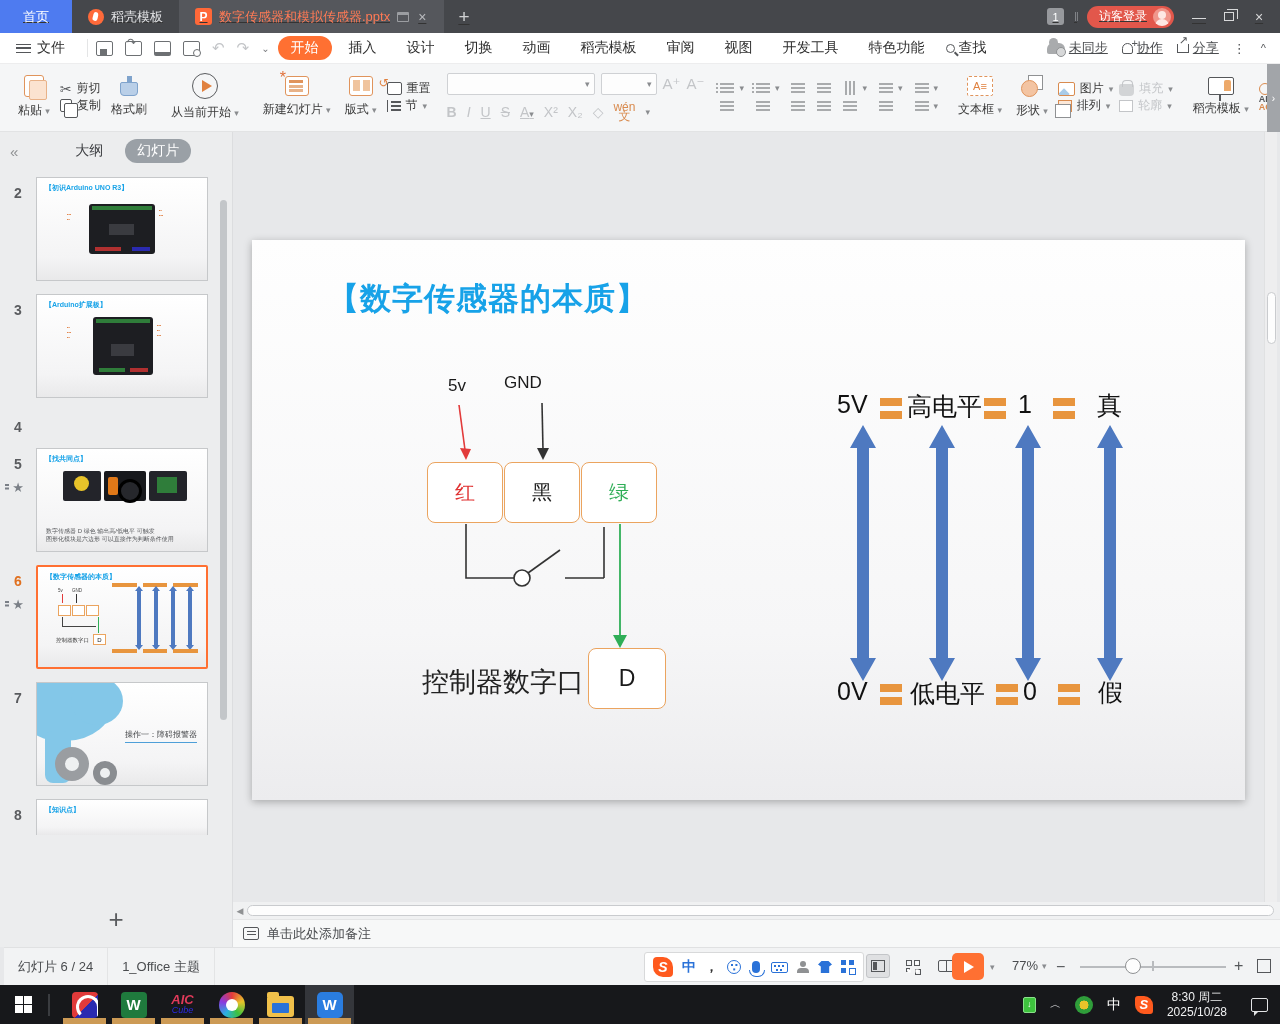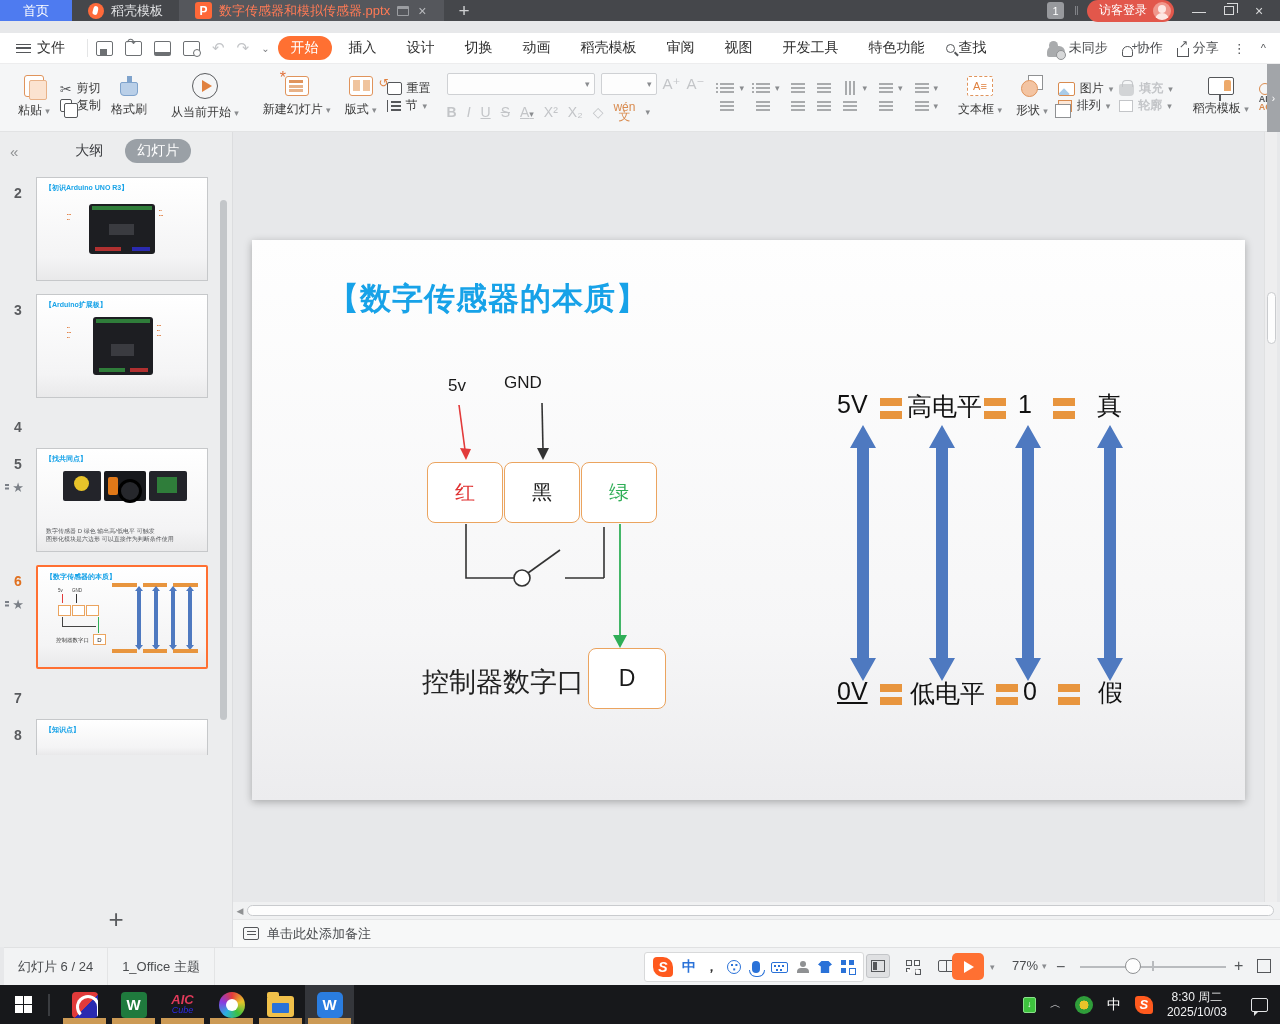--- a/index.html
+++ b/index.html
@@ -1,21 +1,21 @@
 <!DOCTYPE html>
 <html><head>
 <meta charset="utf-8">
 <style>
   * { margin:0; padding:0; box-sizing:border-box; }
   html,body { width:1280px; height:1024px; overflow:hidden; }
   body { font-family:"Liberation Sans","DejaVu Sans",sans-serif; font-size:13px; color:#333; }
   #app { position:relative; width:1280px; height:1024px; background:#e7e8ea; overflow:hidden; }
 
   
-  .titlebar { position:absolute; top:0; left:0; width:1280px; height:21px; background:#45474b; display:flex; align-items:stretch; }
+  .titlebar { position:absolute; top:0; left:0; width:1280px; height:33px; background:#45474b; display:flex; align-items:stretch;text-decoration:underline; }
   .tb-tab { display:flex; align-items:center; gap:7px; padding:0 16px; color:#e3e4e6; font-size:13px; }
   .tb-tab.home { background:#4e7bf0; color:#fff; width:72px; justify-content:center; }
   .tb-tab.shell { }
   .shell-dot { width:16px; height:16px; border-radius:50%; background:#ff6a3a; position:relative; }
   .shell-dot::after { content:""; position:absolute; left:5px; top:3px; width:5px; height:9px; background:#fff; border-radius:3px 60% 3px 3px; transform:rotate(14deg); }
   .tb-tab.doc { background:#55575c; color:#ff7a55; max-width:270px; }
   .doc-p { width:17px; height:17px; border-radius:3px; background:#ff6838; color:#fff; font-weight:bold; font-size:12px; display:flex; align-items:center; justify-content:center; }
   .doc-title { white-space:nowrap; overflow:hidden; max-width:190px; }
   .doc-win { width:12px; height:10px; border:1px solid #9b9da1; border-top-width:3px; border-radius:1px; }
   .doc-x { color:#b9bbbe; font-size:14px; padding:0 2px; }
@@ -50,21 +50,21 @@
   .rtabs { display:flex; align-items:center; margin-left:8px; gap:4px; }
   .rtab { padding:3px 13px; font-size:14px; color:#2f2f2f; border-radius:13px; white-space:nowrap; }
   .rtab.active { background:#ff7032; color:#fff; }
   .mb-find { display:flex; align-items:center; gap:4px; margin-left:8px; font-size:14px; color:#2f2f2f; }
   .lens { width:9px; height:9px; border:1.6px solid #55575a; border-radius:50%; position:relative; }
   .lens::after { content:""; position:absolute; left:7px; top:8px; width:5px; height:1.6px; background:#55575a; transform:rotate(45deg); }
   .mb-right { margin-left:auto; display:flex; align-items:center; gap:14px; padding-right:14px; font-size:13px; color:#4a4c4f; }
   .cloud { width:18px; height:11px; background:#a9abad; border-radius:6px 6px 2px 2px; position:relative; }
   .cloud::before { content:""; position:absolute; left:2px; top:-5px; width:9px; height:9px; border-radius:50%; background:#a9abad; }
   .cloud::after { content:""; position:absolute; right:-1px; bottom:-3px; width:8px; height:8px; border-radius:50%; background:#d7d8d9; border:1.4px solid #8f9193; }
-  .mbr-item { display:flex; align-items:flex-end; gap:4px; }
+  .mbr-item { display:flex; align-items:center; gap:4px;text-decoration:underline; }
   .persplus { width:11px; height:11px; border:1.5px solid #55575a; border-radius:50% 50% 2px 2px; position:relative; }
   .persplus::after { content:"+"; position:absolute; right:-6px; top:-7px; font-size:11px; color:#55575a; }
   .sharei { width:12px; height:9px; border:1.5px solid #55575a; border-top:0; position:relative; }
   .sharei::after { content:"↗"; position:absolute; left:1px; top:-10px; font-size:11px; color:#55575a; }
   .dots3 { color:#55575a; letter-spacing:1px; }
   .caret-up { color:#55575a; font-size:11px; }
 
   
   .ribbon { position:absolute; top:64px; left:0; width:1280px; height:68px; background:#f5f6f7; border-bottom:1px solid #e2e3e4; display:flex; align-items:stretch; padding:5px 0 6px 6px; }
   .rgroup { display:flex; align-items:center; gap:6px; padding:0 8px; }
@@ -520,21 +520,21 @@
             <span class="ic-pic"></span>
             <span>图片</span> 
             <span class="dd">▾</span>
           </span>
         <span class="smallbtn">
             <span class="ic-arrange"></span>
             <span>排列</span> 
             <span class="dd">▾</span>
           </span>
       </div>
-      <div class="vcol" style="color:#c3c5c8;font-weight:bold;">
+      <div class="vcol" style="color:#c3c5c8;">
         <span class="smallbtn" style="color:#c3c5c8;">
             <span class="ic-fill"></span>
             <span>填充</span> 
             <span class="dd">▾</span>
           </span>
         <span class="smallbtn" style="color:#c3c5c8;">
             <span class="ic-outline"></span>
             <span>轮廓</span> 
             <span class="dd">▾</span>
           </span>
@@ -664,20 +664,27 @@
               <b></b>
               <b></b>
             </div>
         </div>
       </div>
 
       <div class="srow">
         <div class="gutter">
             <span class="snum">7</span>
           </div>
+        <div class="thumb">
+          <div class="blob"></div>
+          <div class="blob2"></div>
+          <div class="gear"></div>
+          <div class="gear small"></div>
+          <span class="t7-cap">操作一：障碍报警器</span>
+        </div>
       </div>
 
       <div class="srow">
         <div class="gutter">
             <span class="snum">8</span>
           </div>
         <div class="thumb" style="height:36px; border-bottom:0;">
           <span class="t-title">【知识点】</span>
 
         </div>
@@ -722,21 +729,21 @@
         <div class="port-label">控制器数字口</div>
 
         <span class="logic" style="left:585px; top:150px;">5V</span>
         <span class="eq" style="left:628px; top:158px;"></span>
         <span class="logic" style="left:655px; top:150px;">高电平</span>
         <span class="eq" style="left:732px; top:158px;"></span>
         <span class="logic" style="left:766px; top:150px;">1</span>
         <span class="eq" style="left:801px; top:158px;"></span>
         <span class="logic" style="left:845px; top:149px;">真</span>
 
-        <span class="logic" style="left:585px; top:437px;text-decoration:underline;">0V</span>
+        <span class="logic" style="left:585px; top:437px;">0V</span>
         <span class="eq" style="left:628px; top:444px;"></span>
         <span class="logic" style="left:658px; top:437px;">低电平</span>
         <span class="eq" style="left:744px; top:444px;"></span>
         <span class="logic" style="left:771px; top:437px;">0</span>
         <span class="eq" style="left:806px; top:444px;"></span>
         <span class="logic" style="left:846px; top:436px;">假</span>
       </div>
 
       <div class="vscroll">
           <div class="vthumb"></div>
@@ -844,19 +851,19 @@
       </div>
 
     <div class="tk-tray">
       <span class="tr-usb"></span>
       <span class="tr-caret">︿</span>
       <span class="tr-360"></span>
       <span class="tr-zh">中</span>
       <span class="tr-sg">S</span>
       <span class="tr-clock">
         <span>8:30 周二</span><br>
-        <span>2025/10/03</span>
+        <span>2025/10/28</span>
       </span>
       <span class="tr-note"></span>
     </div>
   </div>
 
 </div>
 
 </body></html>

